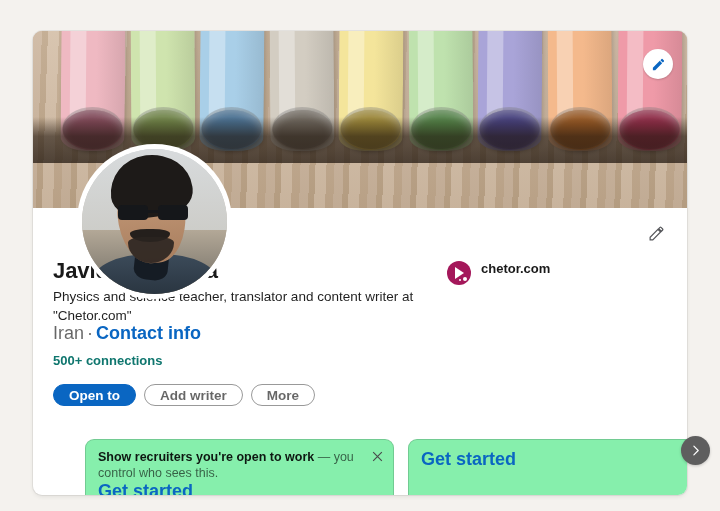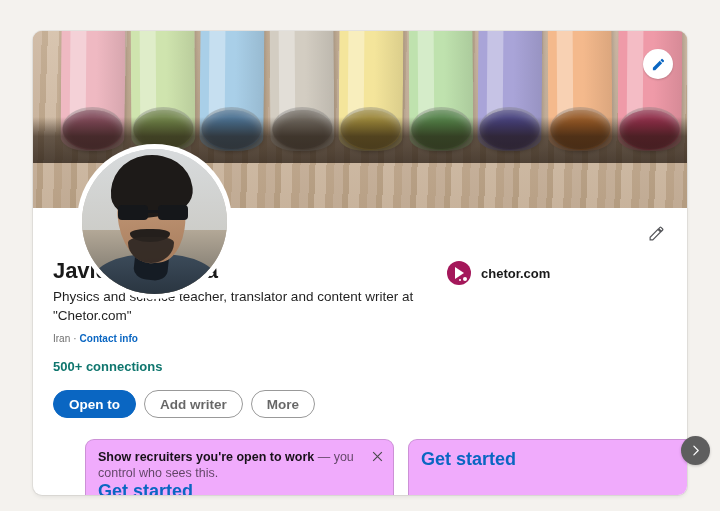--- a/index.html
+++ b/index.html
@@ -219,22 +219,21 @@
     letter-spacing: -0.1px;
   }
   .headline {
     margin-top: 4px;
     font-size: 13.5px;
     line-height: 18.5px;
     color: #000000e0;
     max-width: 378px;
   }
   .locline {
-    margin-top: 6px;
-    font-size: 10px;
+    font-size: 18px;
     line-height: 16px;
     color: #00000099;
   }
   .locline .dot { margin: 0 3px; }
   .contact-info {
     color: #0a66c2;
     font-weight: 600;
     cursor: pointer;
   }
   .connections {
@@ -250,21 +249,20 @@
   .affils {
     margin-top: 4px;
     margin-right: 6px;
     display: flex;
     flex-direction: column;
     gap: 10px;
     min-width: 210px;
   }
   .affil {
     display: flex;
-    align-items: center;
     gap: 10px;
     cursor: pointer;
   }
   .affil-label {
     font-size: 13px;
     color: #000000e6;
     font-weight: 600;
     white-space: nowrap;
   }
 
@@ -306,21 +304,21 @@
   }
 
   
   .actions {
     margin-top: 15px;
     display: flex;
     gap: 8px;
     align-items: center;
   }
   .btn {
-    height: 28px;
+    height: 22px;
     border-radius: 16px;
     font-size: 13.5px;
     font-weight: 600;
     display: inline-flex;
     align-items: center;
     justify-content: center;
     cursor: pointer;
     padding: 0 15px;
     white-space: nowrap;
   }
@@ -345,21 +343,21 @@
     display: flex;
     gap: 14px;
     overflow: hidden;
   }
   .promo {
     position: relative;
     flex: 0 0 309px;
     height: 64px;
     border: 1px solid #00000026;
     border-radius: 9px;
-    background: #f0abfc;
+    background: #86efac;
     padding: 9px 34px 8px 12px;
   }
   .promo-text {
     font-size: 12.5px;
     line-height: 16px;
     color: #00000099;
   }
   .promo-text b {
     color: #000000e6;
     font-weight: 600;

